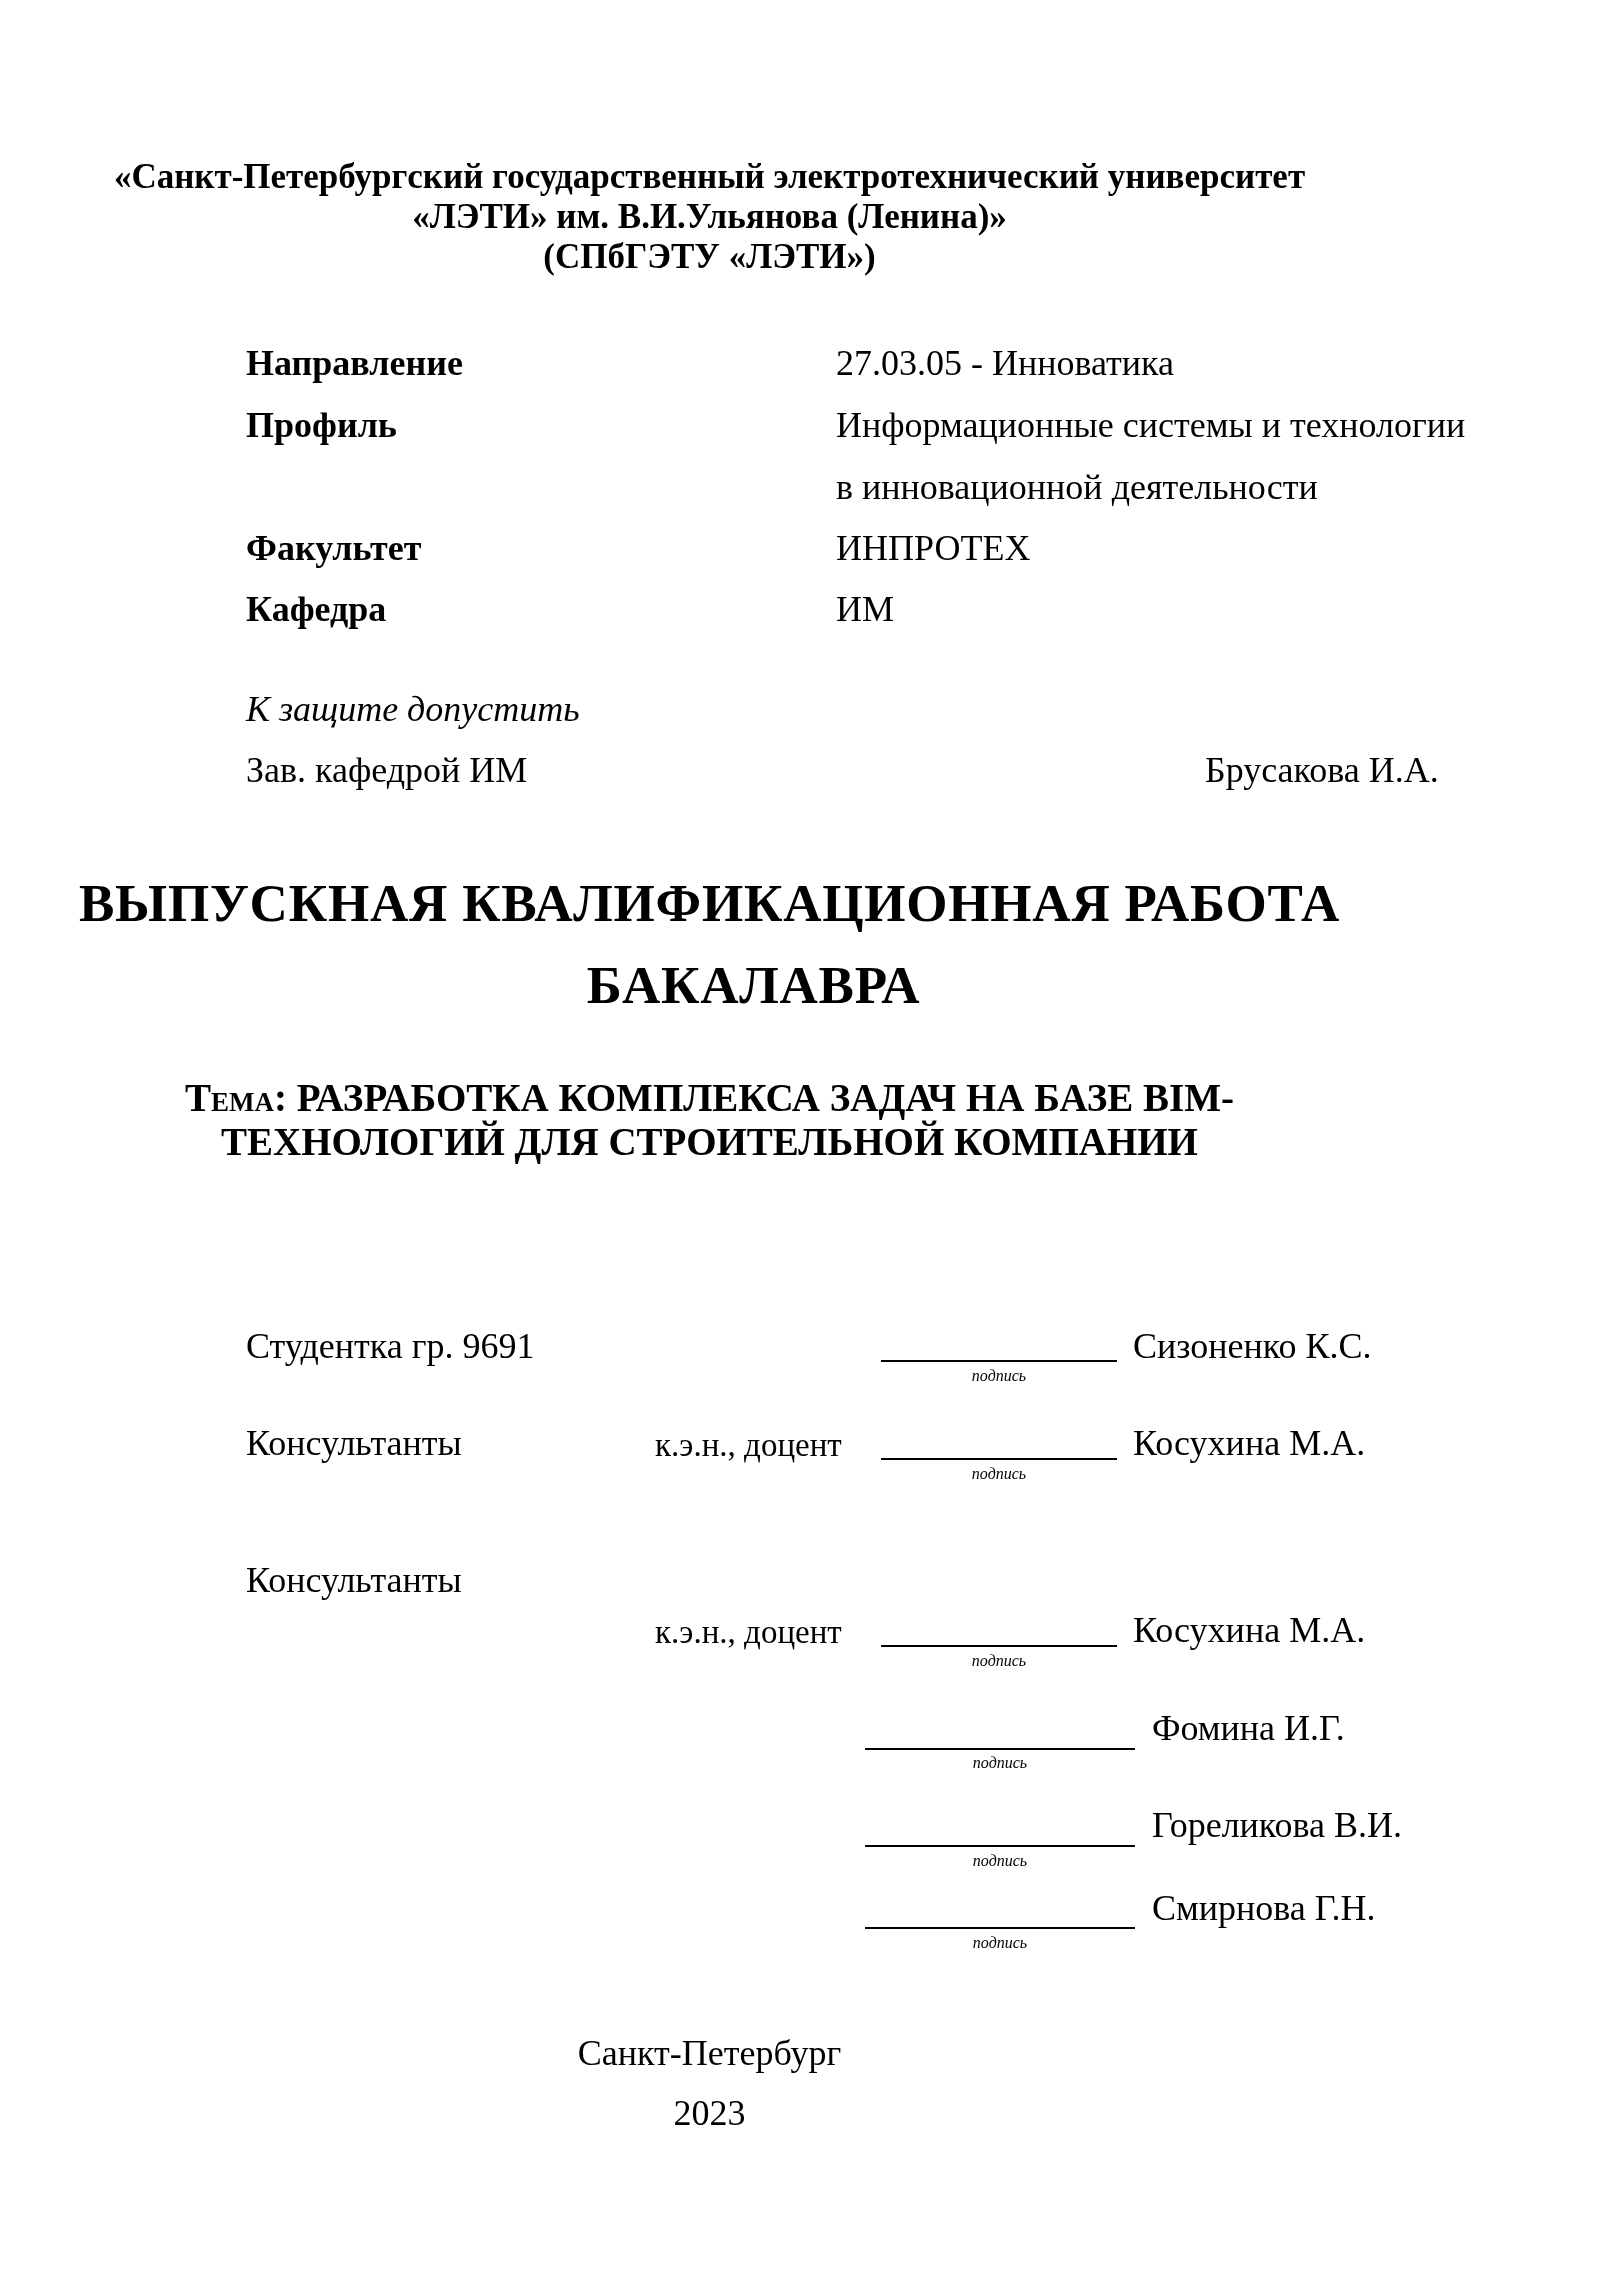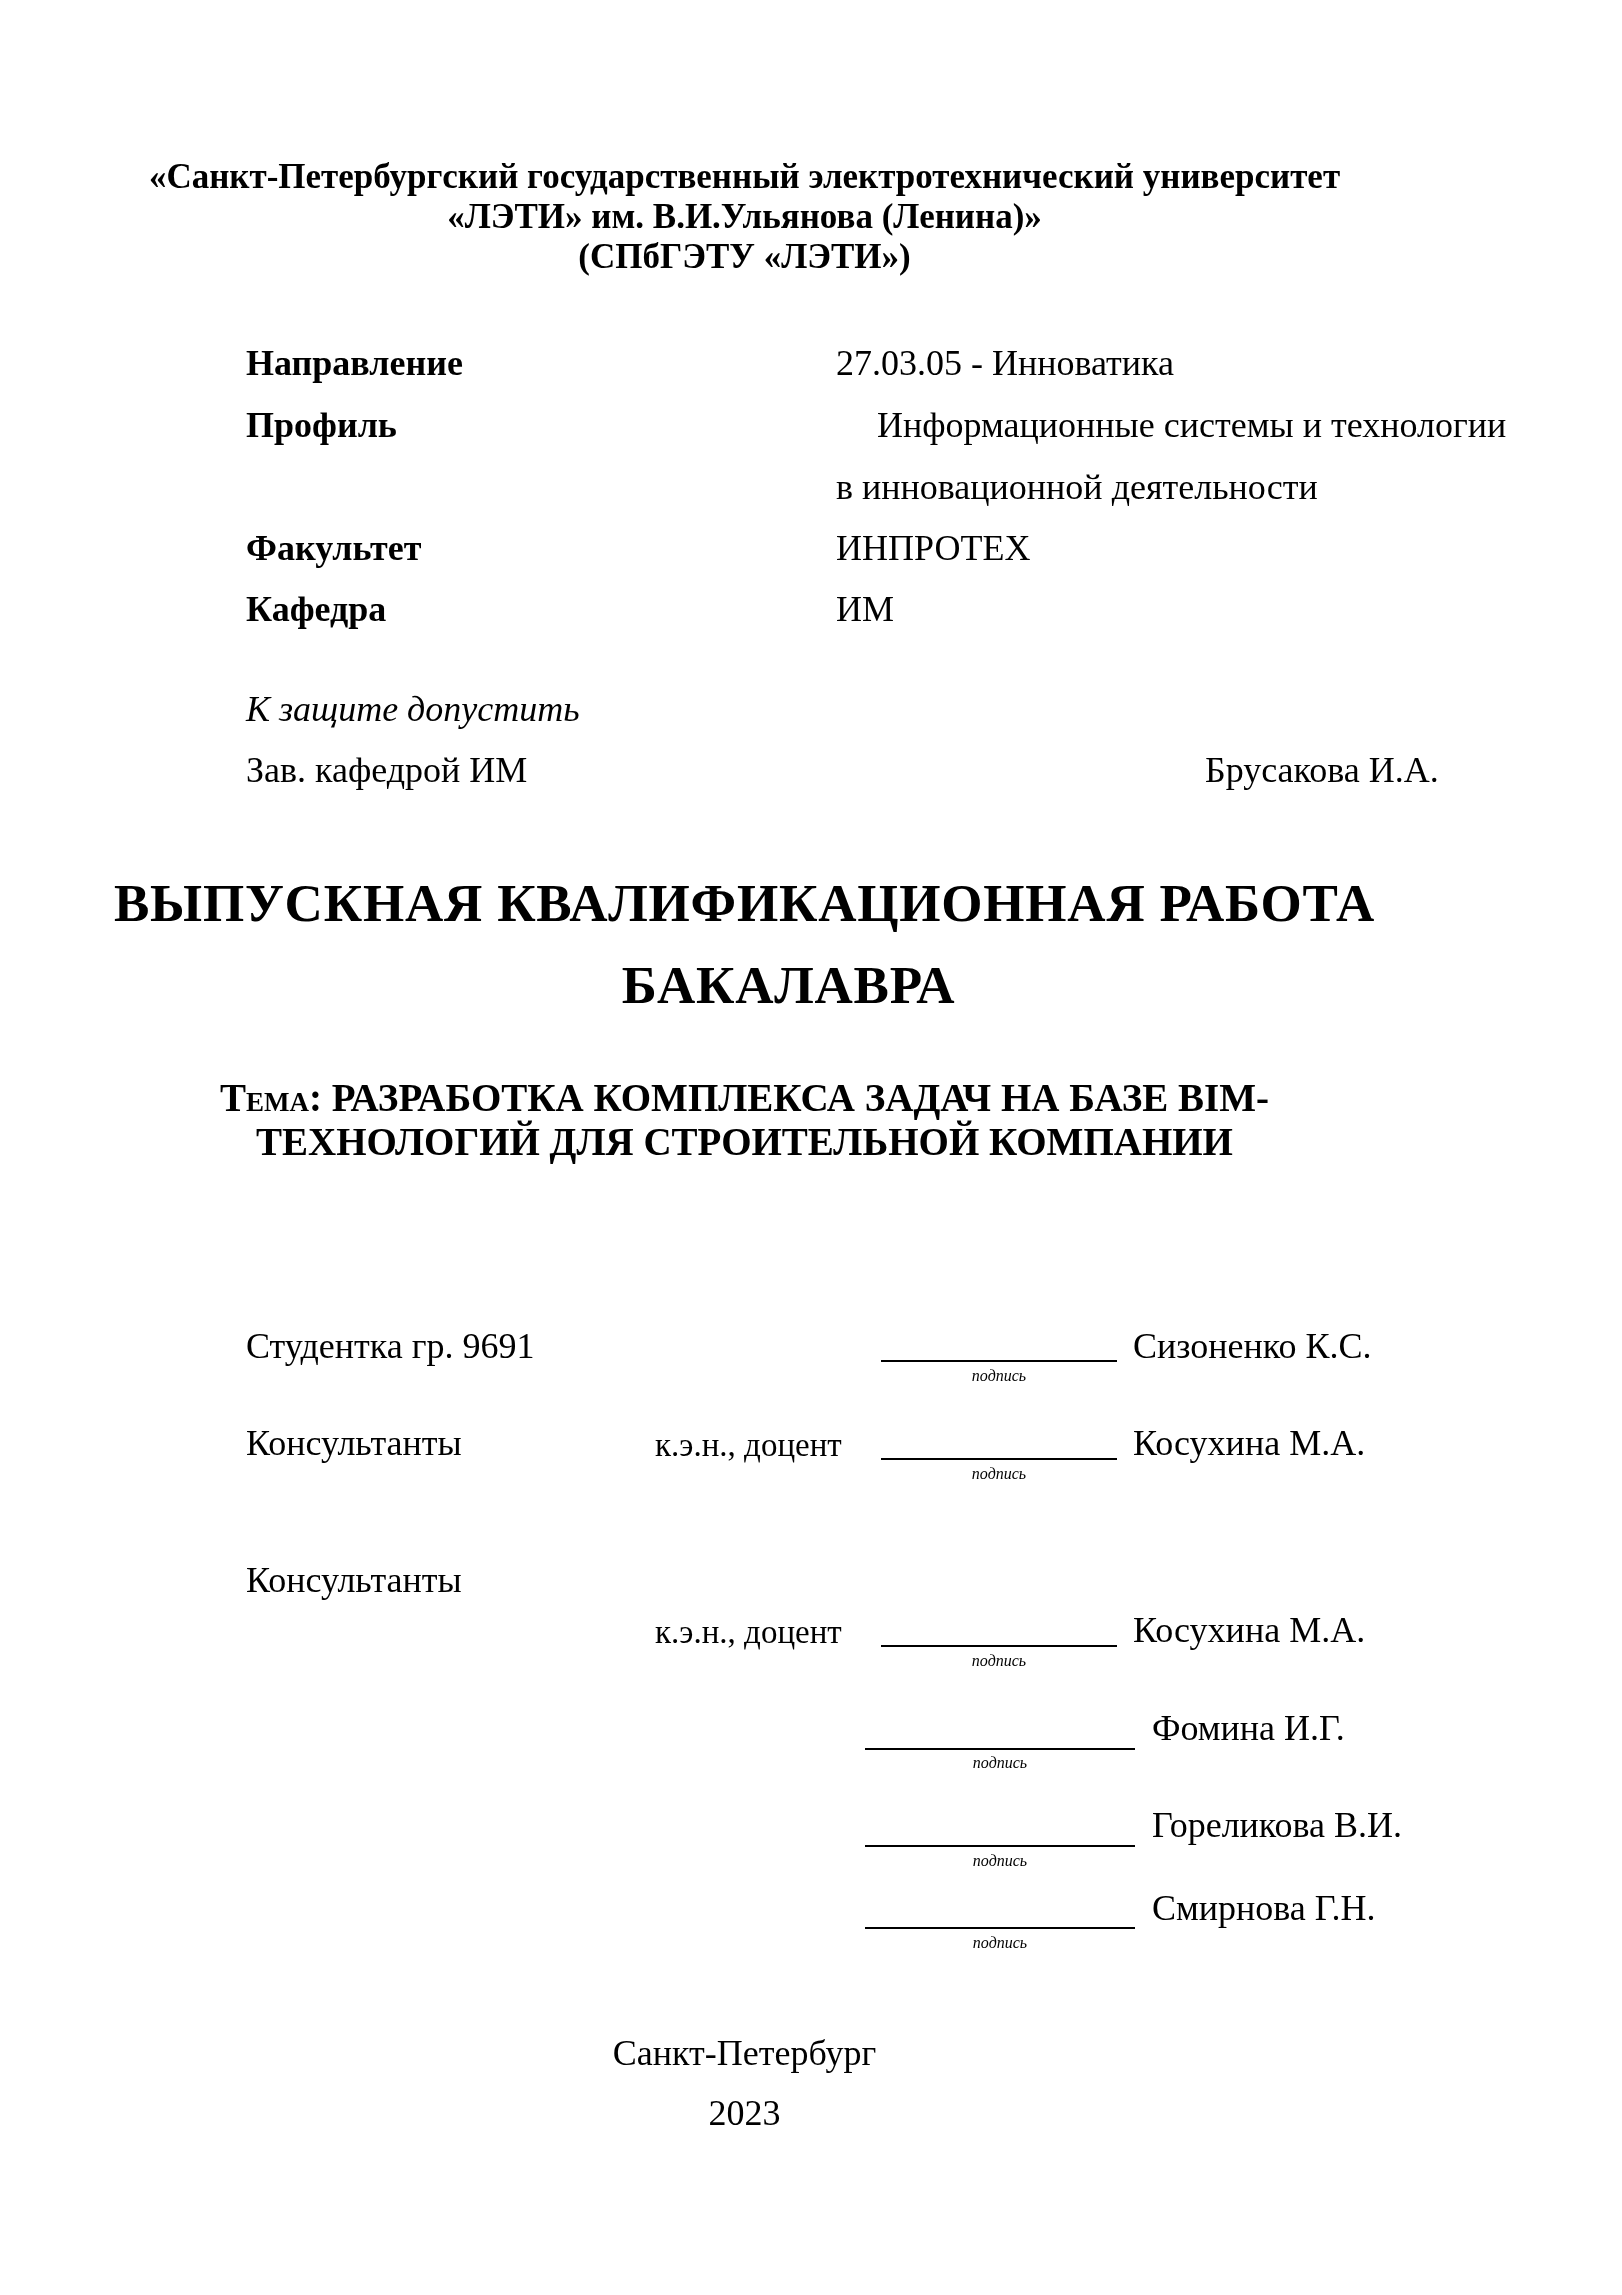--- a/index.html
+++ b/index.html
@@ -1,19 +1,19 @@
 <!DOCTYPE html>
 <html style="font-size:12.6px"><head>
   <meta charset="utf-8">
   <style>
     html, body { margin: 0; padding: 0; background: #ffffff; }
     body { width: 1623px; height: 2295px; position: relative; overflow: hidden;
            font-family: "Liberation Serif", "DejaVu Serif", serif; color: #000; }
     .abs { position: absolute; white-space: nowrap; line-height: 1; }
-    .center { left: 7px; width: 1419px; text-align: center; padding-left: 28px; }
+    .center { left: 0; width: 1419px; text-align: center; }
     .hdr { font-weight: bold; font-size: 35px; }
     .body { font-size: 36px; }
     .bold { font-weight: bold; }
     .ital { font-style: italic; }
     .big { font-weight: bold; font-size: 53px; letter-spacing: 0.8px; }
     .theme { font-weight: bold; font-size: 39px; }
     .smcap { font-variant: small-caps; }
     .small { font-size: 33px; }
     .sig-line { position: absolute; height: 0; border-top: 2.4px solid #000; }
     .sig-cap { position: absolute; font-style: italic; font-size: 16px; text-align: center; line-height: 1; }
@@ -23,21 +23,21 @@
 
 <div class="abs center hdr" style="top:159px;">«Санкт-Петербургский государственный электротехнический университет</div>
 <div class="abs center hdr" style="top:199px;">«ЛЭТИ» им. В.И.Ульянова (Ленина)»</div>
 <div class="abs center hdr" style="top:239px;">(СПбГЭТУ «ЛЭТИ»)</div>
 
 <div>
   <div class="abs body bold" style="left:246px; top:345px;text-align:right;">Направление</div>
   <div class="abs body" style="left:836px; top:345px;">27.03.05 - Инноватика</div>
 
   <div class="abs body bold" style="left:246px; top:407px;">Профиль</div>
-  <div class="abs body" style="left:836px; top:407px;margin-left:41px;">Информационные системы и технологии</div>
+  <div class="abs body" style="left:836px; top:407px;">Информационные системы и технологии</div>
   <div class="abs body" style="left:836px; top:469px;">в инновационной деятельности</div>
 
   <div class="abs body bold" style="left:246px; top:530px;text-align:right;">Факультет</div>
   <div class="abs body" style="left:836px; top:530px;">ИНПРОТЕХ</div>
 
   <div class="abs body bold" style="left:246px; top:591px;">Кафедра</div>
   <div class="abs body" style="left:836px; top:591px;">ИМ</div>
 </div>
 
 <div class="abs body ital" style="left:246px; top:691px;">К защите допустить</div>

